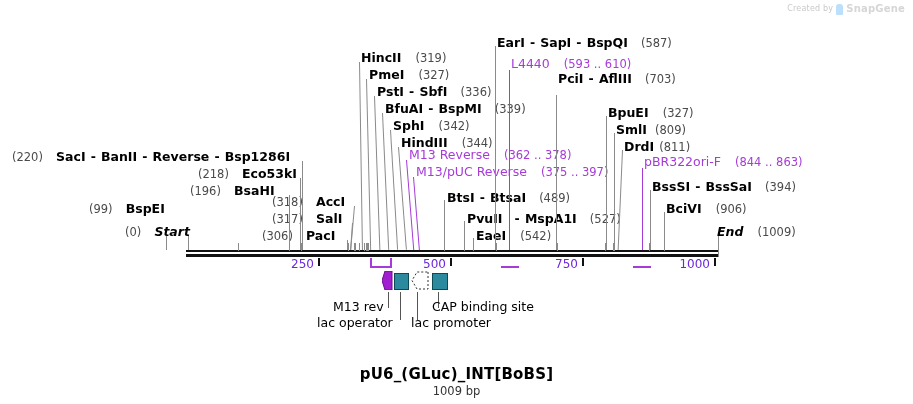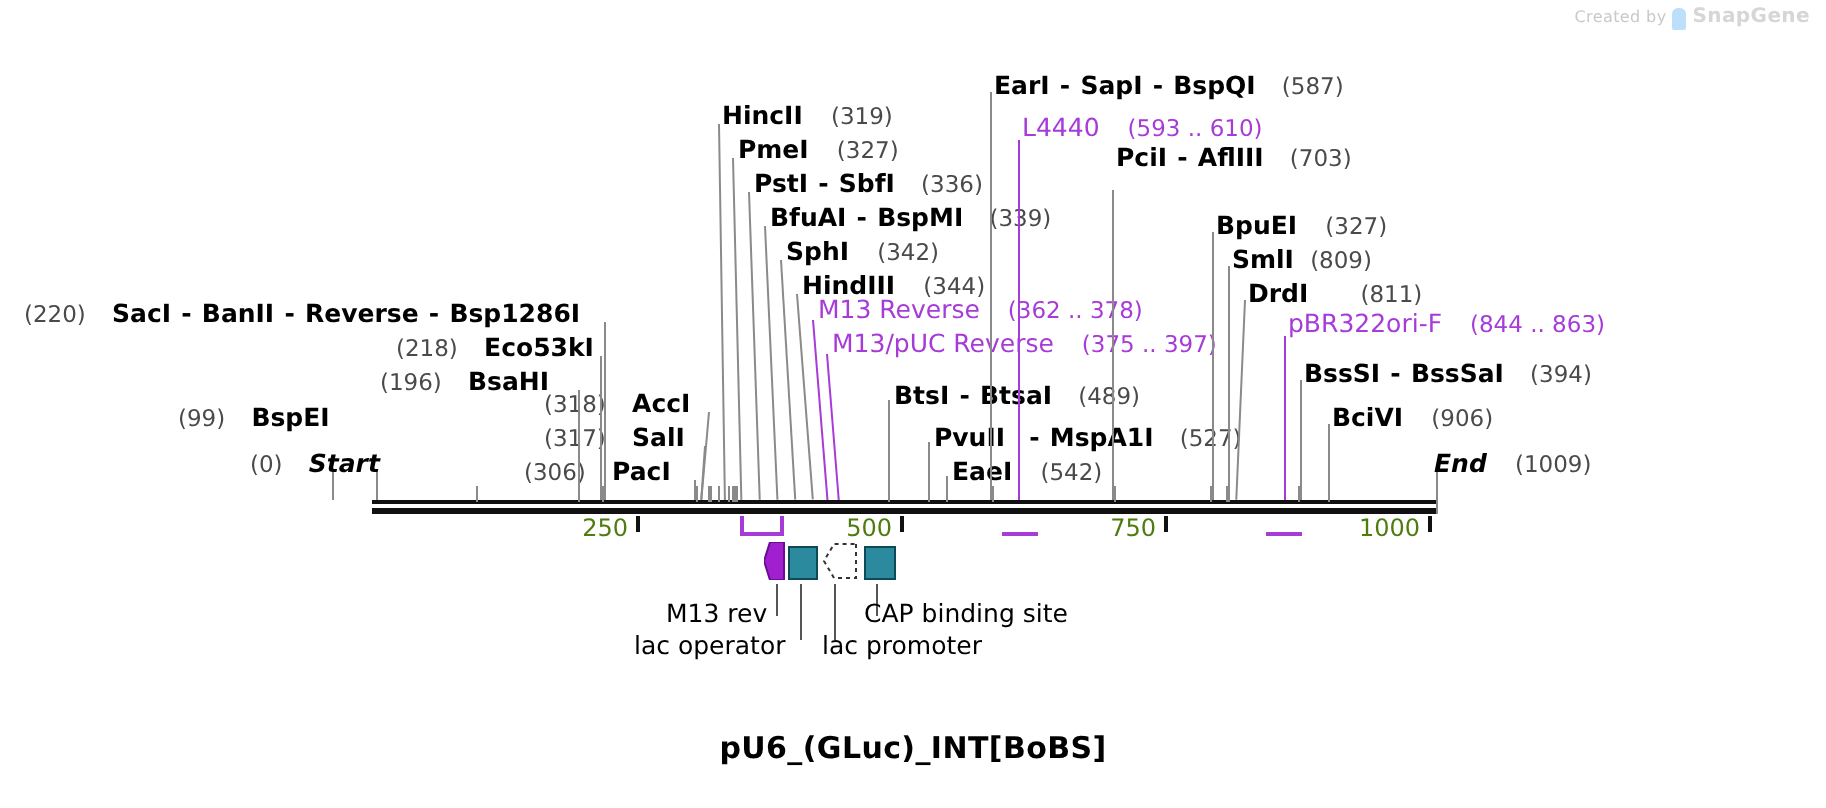--- a/index.html
+++ b/index.html
@@ -39,21 +39,21 @@
   .leader{position:absolute;background:#8a8a8a;width:1px;transform-origin:top center;}
   .leader.purple{background:#a63bd8;}
 
   
   #backbone{position:absolute;left:186px;top:250px;width:532px;height:7px;}
   #backbone .bb-top{position:absolute;left:0;top:0;width:100%;height:2px;background:#111;}
   #backbone .bb-bot{position:absolute;left:0;top:4px;width:100%;height:3px;background:#111;}
 
   
   .rtick{position:absolute;width:2px;height:8px;background:#111;top:258px;}
-  .rnum{position:absolute;top:258px;font-size:12px;color:#4d7c0f;transform:translateX(-100%);
+  .rnum{position:absolute;top:258px;font-size:12px;color:#6d28d9;transform:translateX(-100%);
         padding-right:2px;line-height:1;}
 
   
   .stick{position:absolute;width:1px;background:#8a8a8a;}
 
   
   .pmark{position:absolute;height:2px;background:#a63bd8;top:266px;}
   .pbrack{position:absolute;border:2px solid #a63bd8;border-top:none;}
 
   
@@ -142,21 +142,21 @@
     <span class="pos" style="margin-left:9px;">(327)</span>
   </div>
 
   <div class="lbl" style="left:616px;top:121px;">
     <span class="enz">SmlI</span>
     <span class="pos" style="margin-left:3px;">(809)</span>
   </div>
 
   <div class="lbl" style="left:624px;top:138px;">
     <span class="enz">DrdI</span>
-    <span class="pos" style="margin-left:21px;text-align:center;">(811)</span>
+    <span class="pos" style="margin-left:0;text-align:center;">(811)</span>
   </div>
 
   <div class="lbl" style="left:12px;top:148px;">
     <span class="pos" style="margin-right:8px;">(220)</span>
     <span class="enz">SacI</span>
     <span class="dash">-</span>
     <span class="enz">BanII</span>
     <span class="dash">-</span>
     <span class="enz">Reverse</span>
     <span class="dash">-</span>
@@ -342,14 +342,15 @@
   <div class="fline" style="left:400px;top:292px;height:28px;"></div>
   <div class="fline" style="left:417px;top:292px;height:28px;"></div>
   <div class="fline" style="left:438px;top:292px;height:16px;"></div>
 
   <div class="fcall" style="left:333px;top:301px;">M13 rev</div>
   <div class="fcall" style="left:432px;top:301px;">CAP binding site</div>
   <div class="fcall" style="left:317px;top:317px;">lac operator</div>
   <div class="fcall" style="left:411px;top:317px;">lac promoter</div>
 
   <div id="title">pU6_(GLuc)_INT[BoBS]</div>
+  <div id="subtitle">1009 bp</div>
 
 </div>
 
 </body></html>

